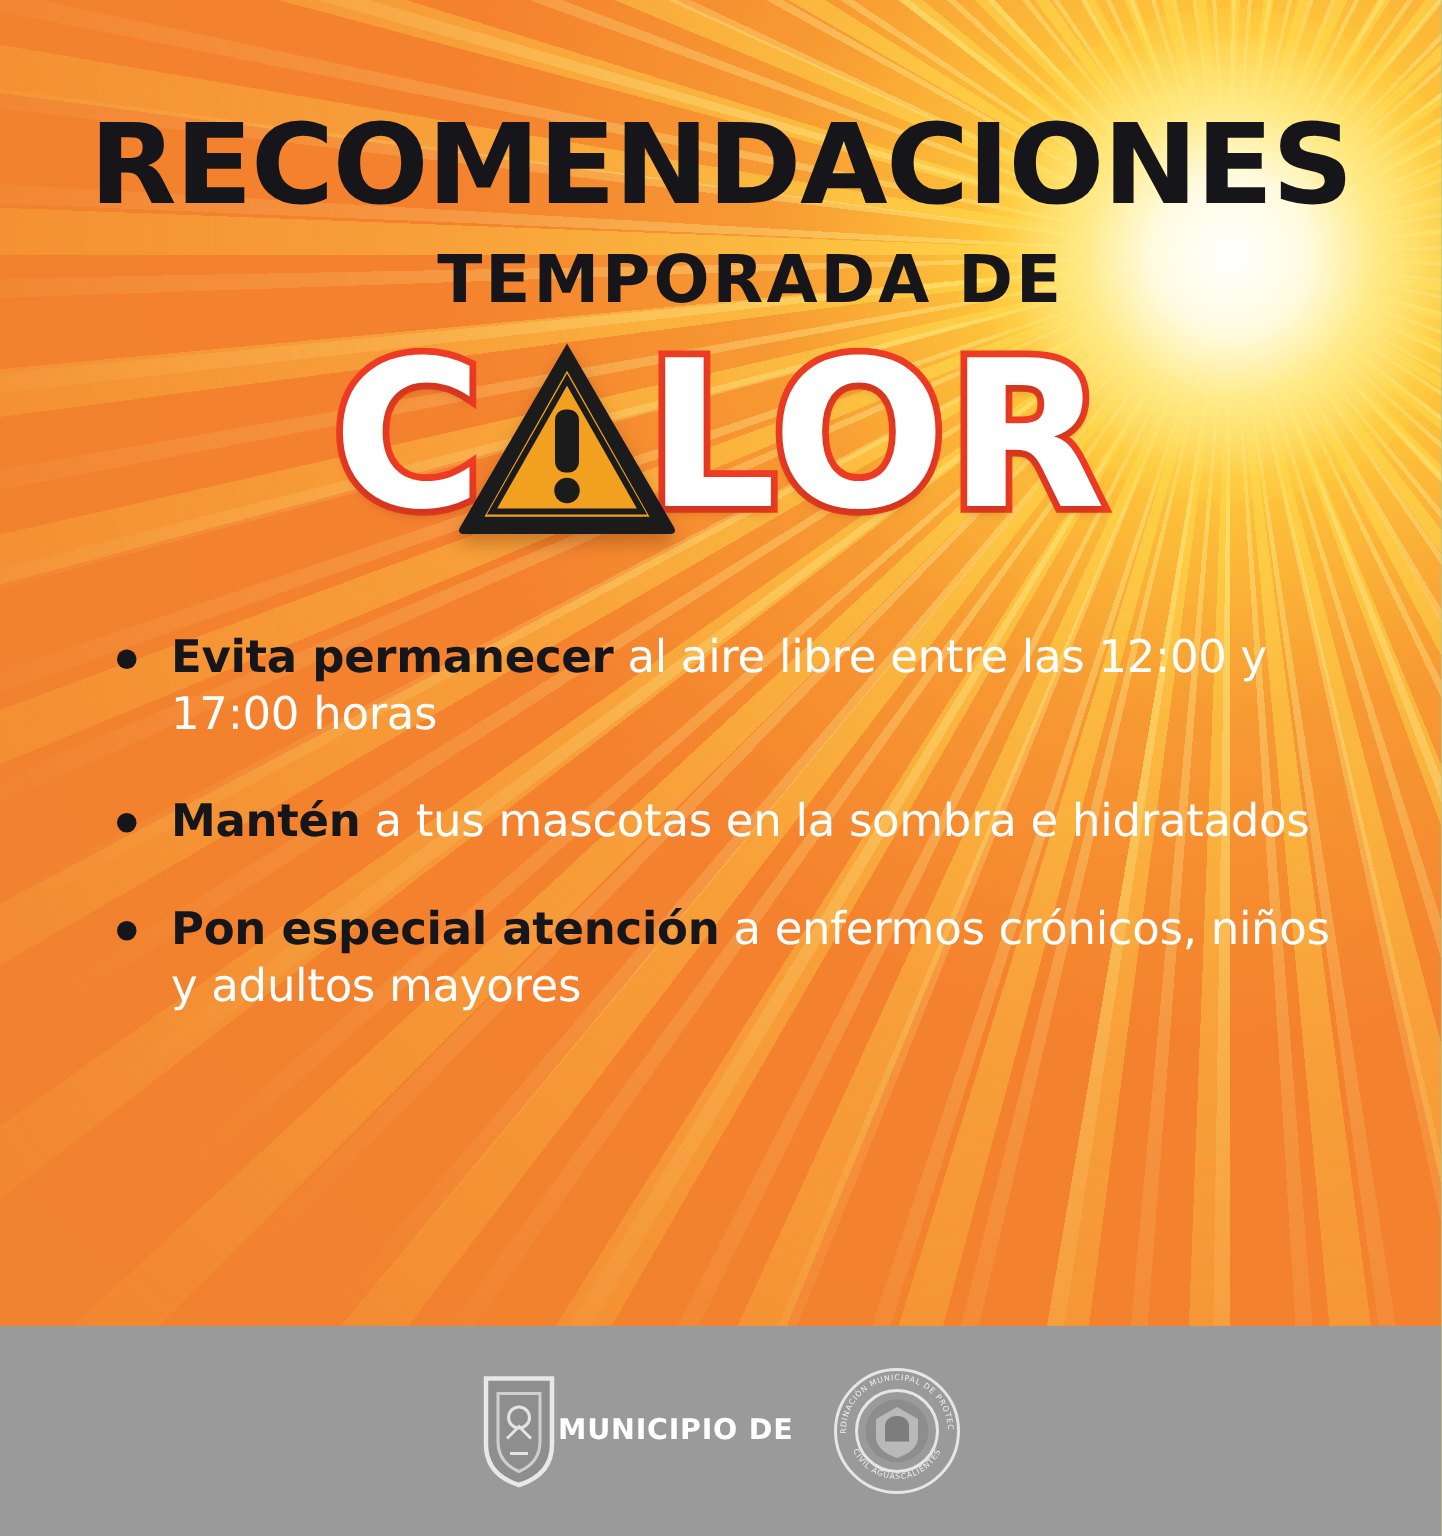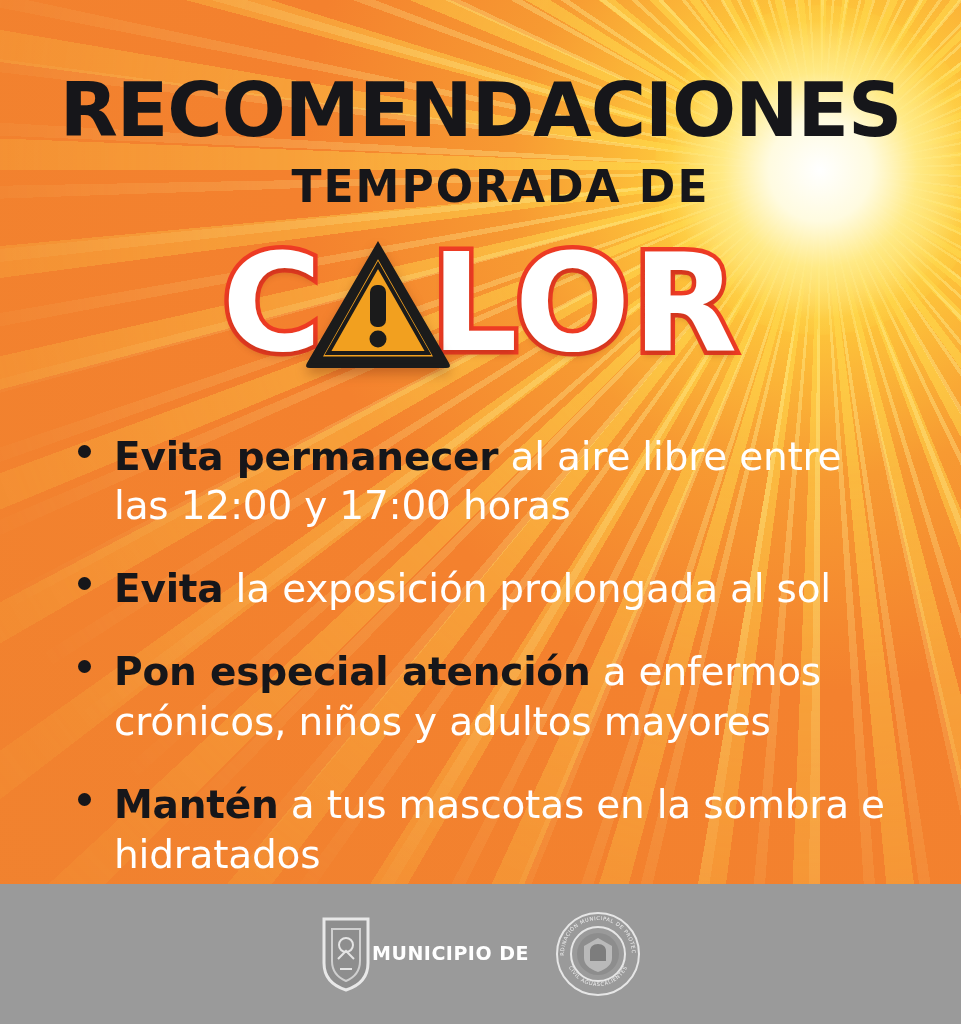--- a/index.html
+++ b/index.html
@@ -86,21 +86,21 @@
     font-size: 44px;
     font-weight: bold;
     letter-spacing: 2px;
     color: #16161a;
     font-family: "DejaVu Sans", sans-serif;
     padding-left: 40px;
   }
   
   .calor-row {
     position: relative;
-    margin-top: 16px;
+    margin-top: 4px;
     height: 150px;
   }
   .calor-word {
     position: relative;
     display: inline-block;
     font-family: "DejaVu Sans", sans-serif;
     font-weight: bold;
     font-size: 136px;
     line-height: 150px;
     letter-spacing: 2px;
@@ -126,21 +126,21 @@
   
   .recs {
     margin: 54px 0 0 0;
     padding: 0 58px 0 70px;
     list-style: none;
   }
   .rec-item {
     position: relative;
     color: #ffffff;
     font-family: "DejaVu Sans", sans-serif;
-    font-size: 39px;
+    font-size: 30px;
     line-height: 1.28;
     margin-bottom: 33px;
     padding-left: 44px;
     letter-spacing: -0.2px;
   }
   .rec-item .bullet {
     position: absolute;
     left: 8px;
     top: 13px;
     width: 13px;
@@ -216,29 +216,25 @@
       </div>
     </div>
 
     <ul class="recs">
       <li class="rec-item">
         <span class="bullet"></span>
         <b>Evita permanecer</b><span> al aire libre entre las 12:00 y 17:00 horas</span>
       </li>
       <li class="rec-item">
         <span class="bullet"></span>
-        <b>Evita</b><span> la exposición prolongada al sol</span>
+        <b>Mantén</b><span> a tus mascotas en la sombra e hidratados</span>
       </li>
       <li class="rec-item">
         <span class="bullet"></span>
         <b>Pon especial atención</b><span> a enfermos crónicos, niños y adultos mayores</span>
-      </li>
-      <li class="rec-item">
-        <span class="bullet"></span>
-        <b>Mantén</b><span> a tus mascotas en la sombra e hidratados</span>
       </li>
     </ul>
   </div>
 
   <div class="footer">
     <div class="brand">
       <svg width="52" height="78" viewBox="0 0 52 78">
         <path d="M4 4 H48 V48 Q48 68 26 75 Q4 68 4 48 Z" fill="#8e8e8e" stroke="#e8e8e8" stroke-width="3"></path>
         <path d="M12 14 H40 V46 Q40 60 26 66 Q12 60 12 46 Z" fill="none" stroke="#cfcfcf" stroke-width="2"></path>
         <circle cx="26" cy="30" r="7" fill="none" stroke="#e4e4e4" stroke-width="2"></circle>

